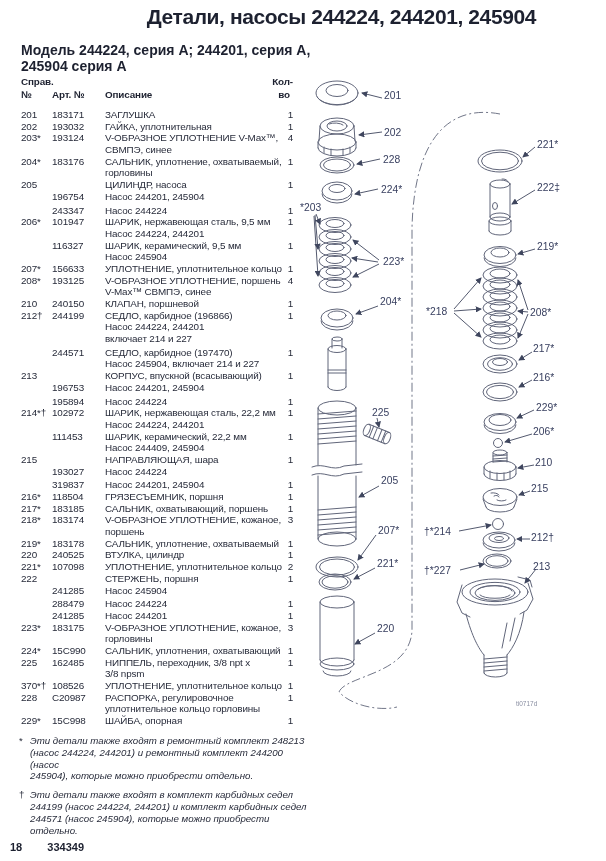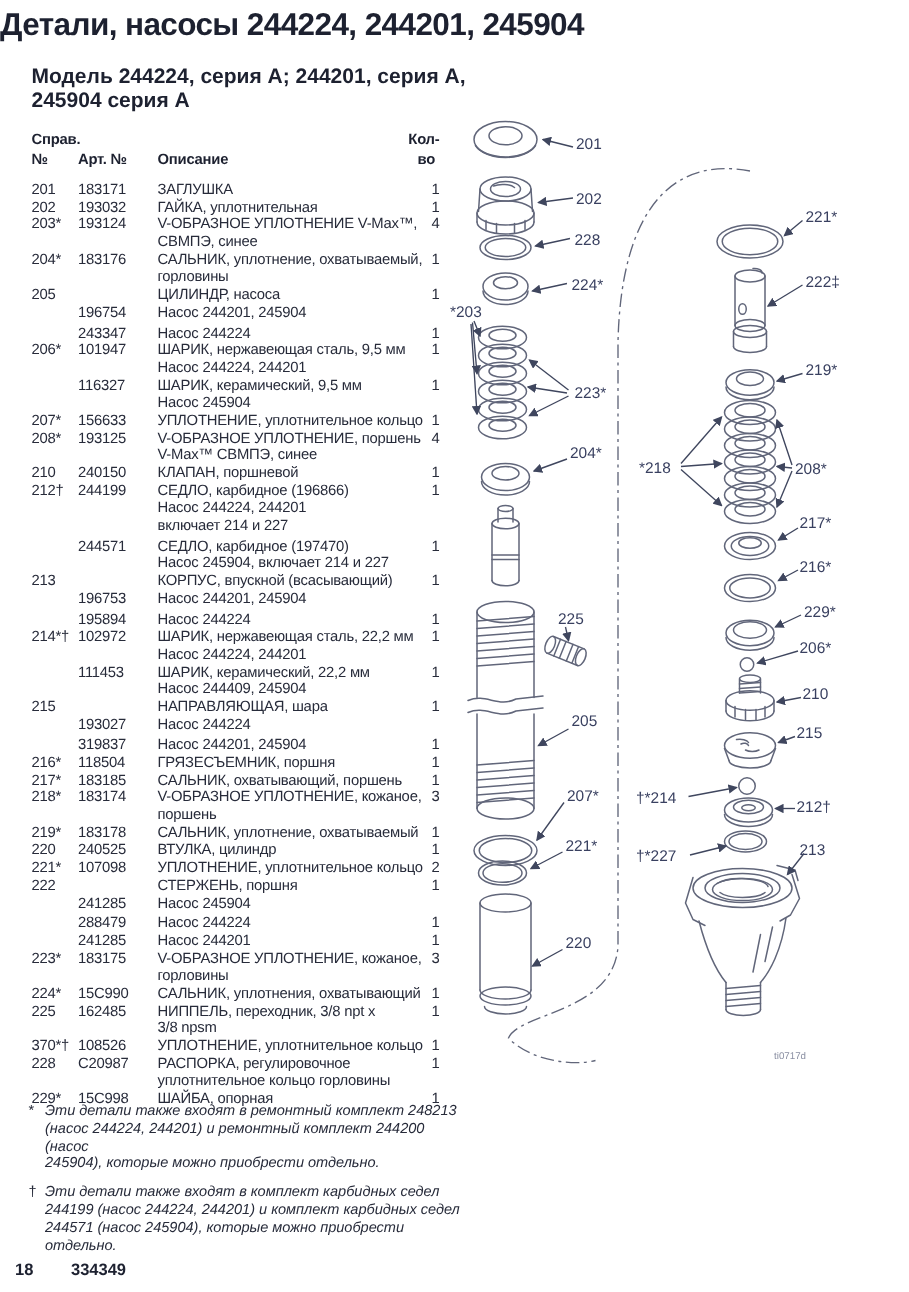--- a/index.html
+++ b/index.html
@@ -1,29 +1,29 @@
 <!DOCTYPE html>
 <html><head>
 <meta charset="utf-8">
 <style>
   html,body{margin:0;padding:0;}
   body{
     width:606px;height:861px;background:#ffffff;position:relative;overflow:hidden;
     font-family:"Liberation Sans",sans-serif;color:#272b3a;
   }
   .title{
-    position:absolute;top:5px;left:0;width:536px;text-align:left;
+    position:absolute;top:5px;left:0;width:536px;text-align:right;
     font-size:21px;font-weight:bold;letter-spacing:-0.4px;color:#1d2130;
   }
   .subtitle{
     position:absolute;left:21px;top:42px;font-size:14px;font-weight:bold;
     line-height:16px;color:#1d2130;
   }
   .ptable{position:absolute;left:21px;top:76px;width:272px;font-size:9.9px;letter-spacing:-0.15px;}
-  .thead{position:relative;height:33px;font-weight:bold;color:#1d2130;margin-top:12px;}
+  .thead{position:relative;height:33px;font-weight:bold;color:#1d2130;}
   .thead span{position:absolute;white-space:nowrap;}
   .h-ref1{left:0;top:0;}
   .h-ref2{left:0;top:13px;}
   .h-part{left:31px;top:13px;}
   .h-desc{left:84px;top:13px;}
   .h-qty1{right:0;top:0;}
   .h-qty2{right:3px;top:13px;text-align:center;}
   .tbody{position:relative;}
   .trow{position:relative;height:11.7px;}
   .trow.gap{margin-top:2px;}

